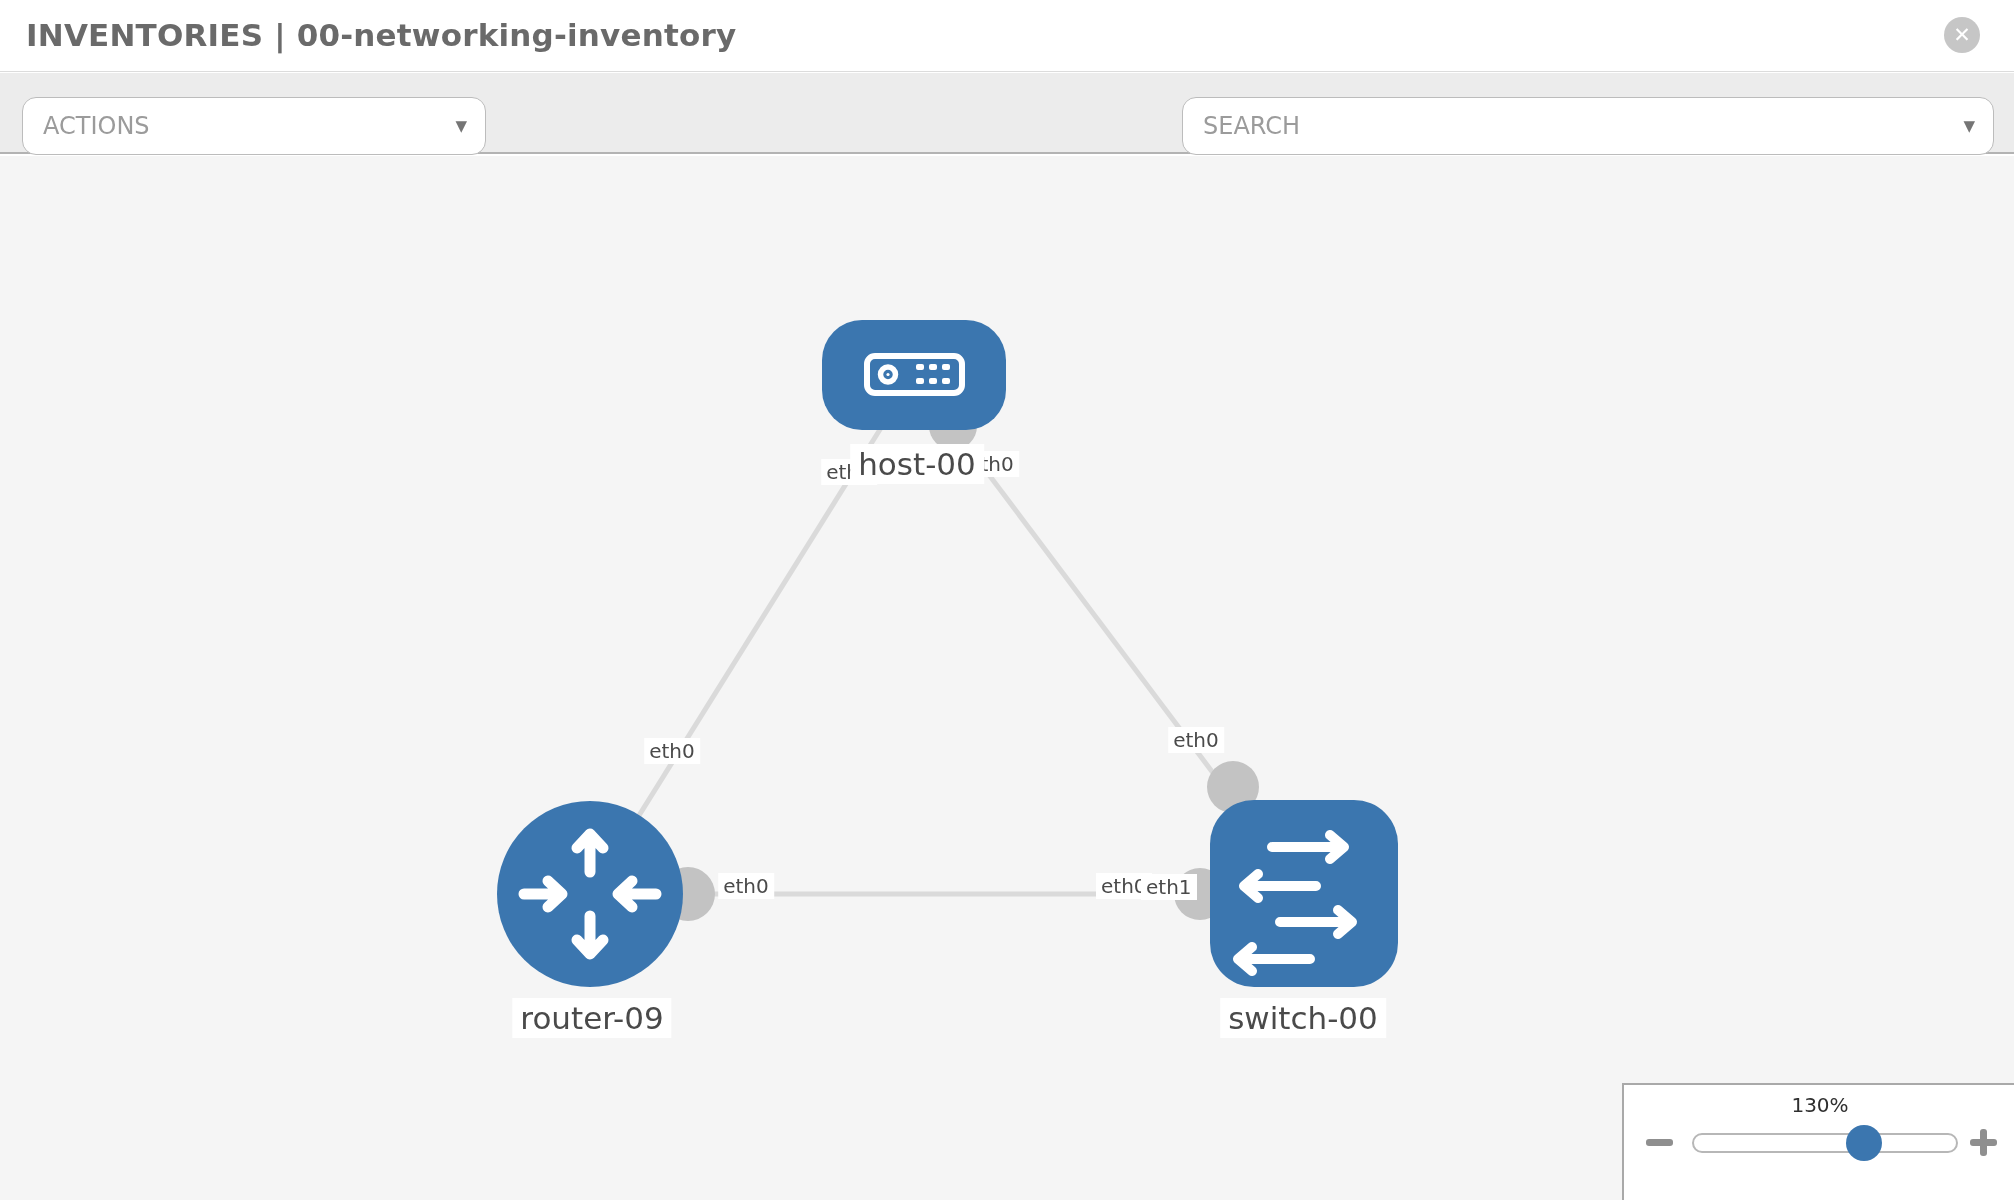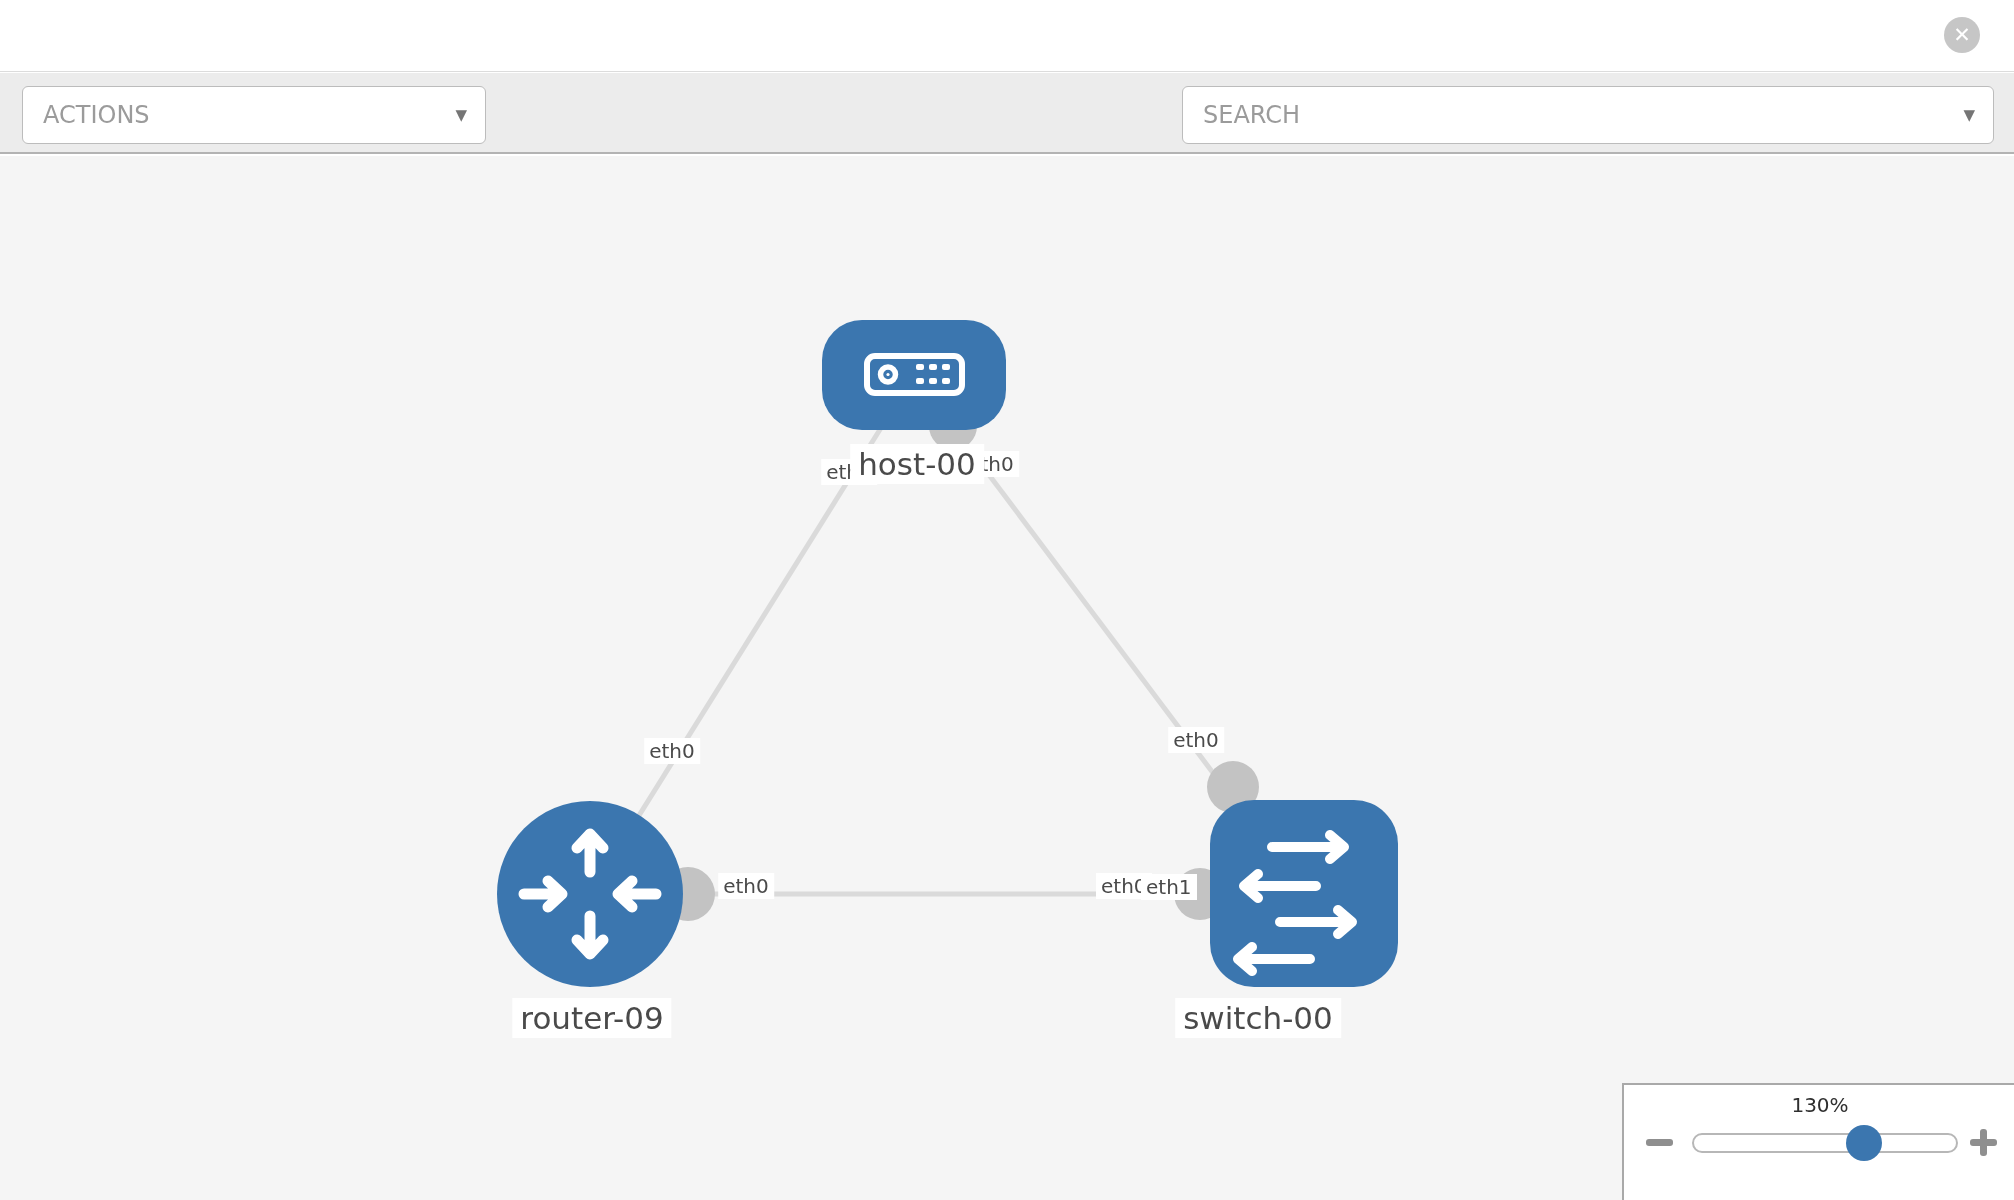--- a/index.html
+++ b/index.html
@@ -12,22 +12,22 @@
   .header-title { position:absolute; left:26px; top:17px; font-size:31px;
     font-weight:bold; color:#6a6a6a; letter-spacing:0.2px; }
   .close-btn { position:absolute; right:34px; top:17px; width:36px; height:36px;
     border-radius:50%; background:#c6c6c6; color:#ffffff; display:flex;
     align-items:center; justify-content:center; font-size:21px; font-weight:bold;
     cursor:pointer; }
 
   
   .toolbar { position:absolute; left:0; top:73px; width:2014px; height:81px;
     background:#ececec; border-bottom:2px solid #b3b3b3; }
-  .dd { position:absolute; top:13px; height:58px; background:#ffffff;
-    border:1px solid #bcbcbc; border-radius:6px; display:flex; align-items:center;
+  .dd { position:absolute; top:24px; height:58px; background:#ffffff;
+    border:1px solid #bcbcbc; border-radius:14px; display:flex; align-items:center;
     padding:0 20px; font-size:24px; color:#9b9b9b; cursor:pointer; }
   .dd .caret { position:absolute; right:18px; top:50%; transform:translateY(-50%);
     font-size:15px; color:#757575; }
   .dd-actions { left:22px; width:464px; }
   .dd-search  { left:1182px; width:812px; }
   .tool-icon { position:absolute; top:94px; width:36px; height:36px; cursor:pointer; }
   .tool-wrench { left:1044px; } .tool-key { left:1116px; }
 
   
   .canvas { position:absolute; left:0; top:156px; width:2014px; height:1044px;
@@ -55,20 +55,21 @@
     cursor:pointer; }
   .zoom-plus::before { content:""; position:absolute; left:0; top:10px;
     width:27px; height:7px; background:#8f8f8f; border-radius:3px; }
   .zoom-plus::after { content:""; position:absolute; left:10px; top:0;
     width:7px; height:27px; background:#8f8f8f; border-radius:3px; }
 </style>
 </head>
 <body>
 
 <div class="header">
+  <div class="header-title">INVENTORIES | 00-networking-inventory</div>
   <div class="close-btn">✕</div>
 </div>
 
 <div class="toolbar">
   <div class="dd dd-actions">
     <span>ACTIONS</span>
     <span class="caret">▼</span>
   </div>
 
   <svg class="tool-icon tool-wrench" viewBox="0 0 36 36">
@@ -147,21 +148,21 @@
   <div class="chip if-label center" style="left:991px; top:295px;">eth0</div>
   <div class="chip if-label center" style="left:672px; top:582px;">eth0</div>
   <div class="chip if-label center" style="left:1196px; top:571px;">eth0</div>
   <div class="chip if-label center" style="left:746px; top:717px;">eth0</div>
 
   <div class="chip if-label" style="left:1096px; top:717px;">eth0</div>
   <div class="chip if-label" style="left:1117px; top:718px;margin-left:24px;">eth1</div>
 
   <div class="chip node-label center" style="left:917px; top:288px;">host-00</div>
   <div class="chip node-label center" style="left:592px; top:842px;">router-09</div>
-  <div class="chip node-label center" style="left:1258px; top:842px;">switch-00</div>
+  <div class="chip node-label center" style="left:1303px; top:842px;">switch-00</div>
 </div>
 
 <div class="zoom-panel">
   <div class="zoom-value">130%</div>
   <div class="zoom-minus"></div>
   <div class="zoom-track"></div>
   <div class="zoom-handle"></div>
   <div class="zoom-plus"></div>
 </div>
 

